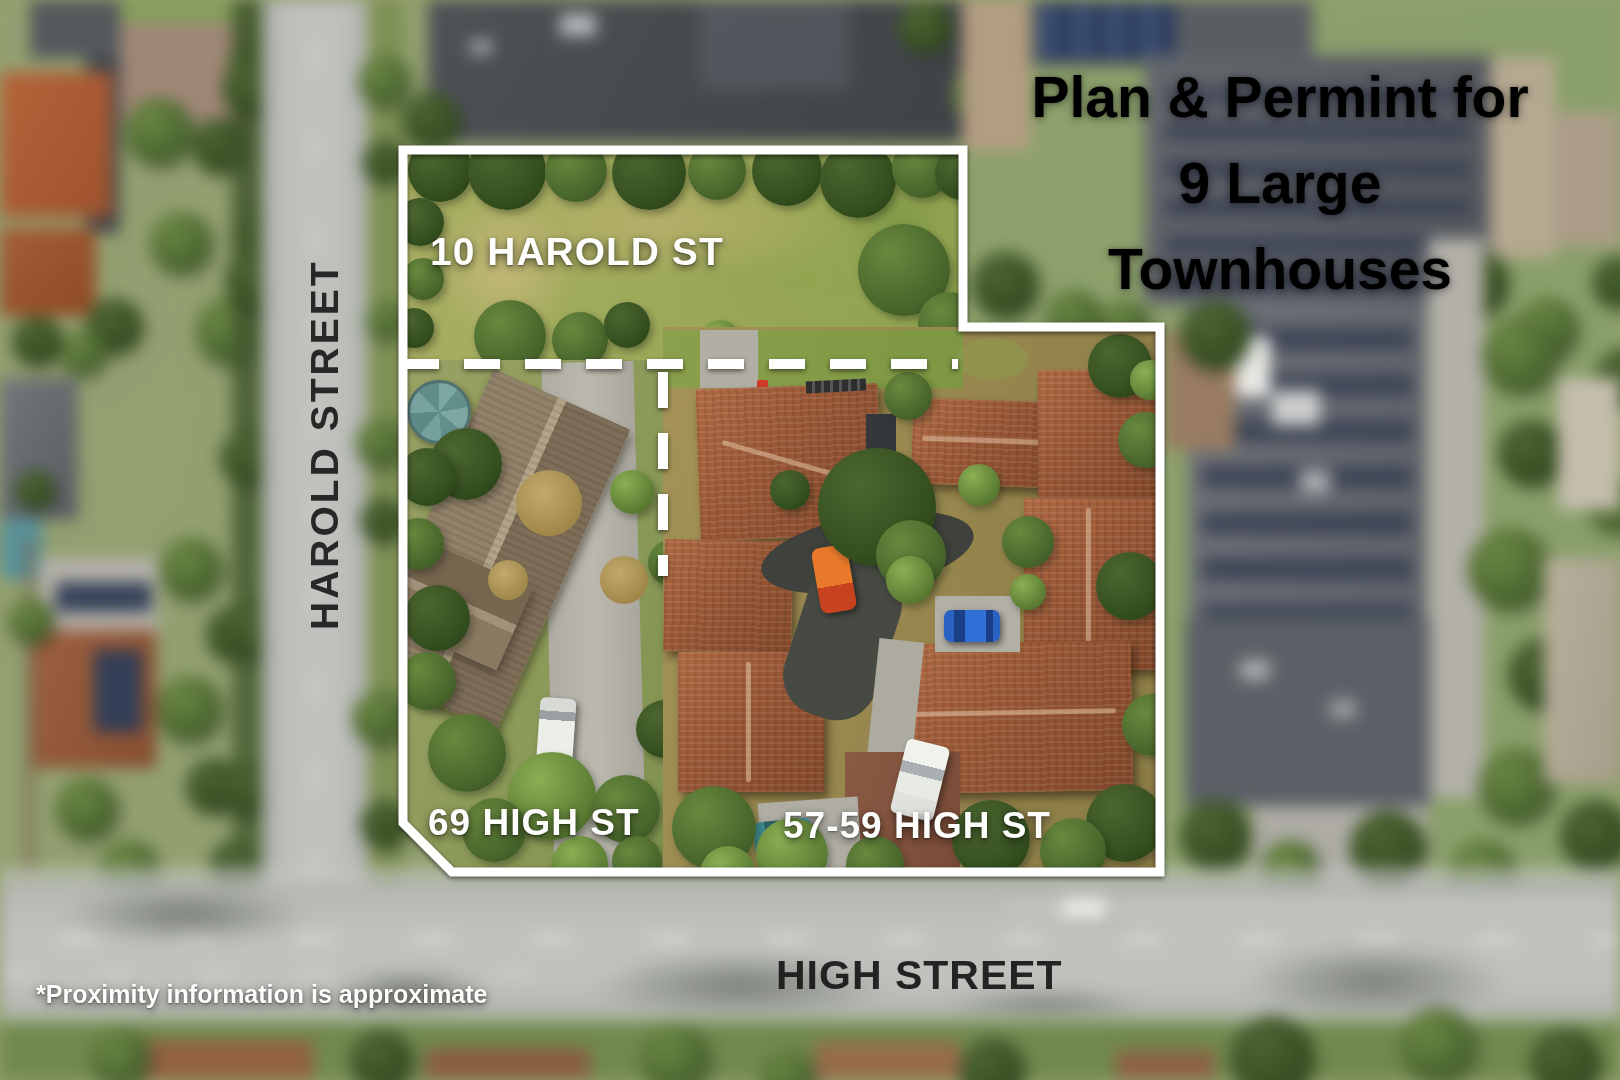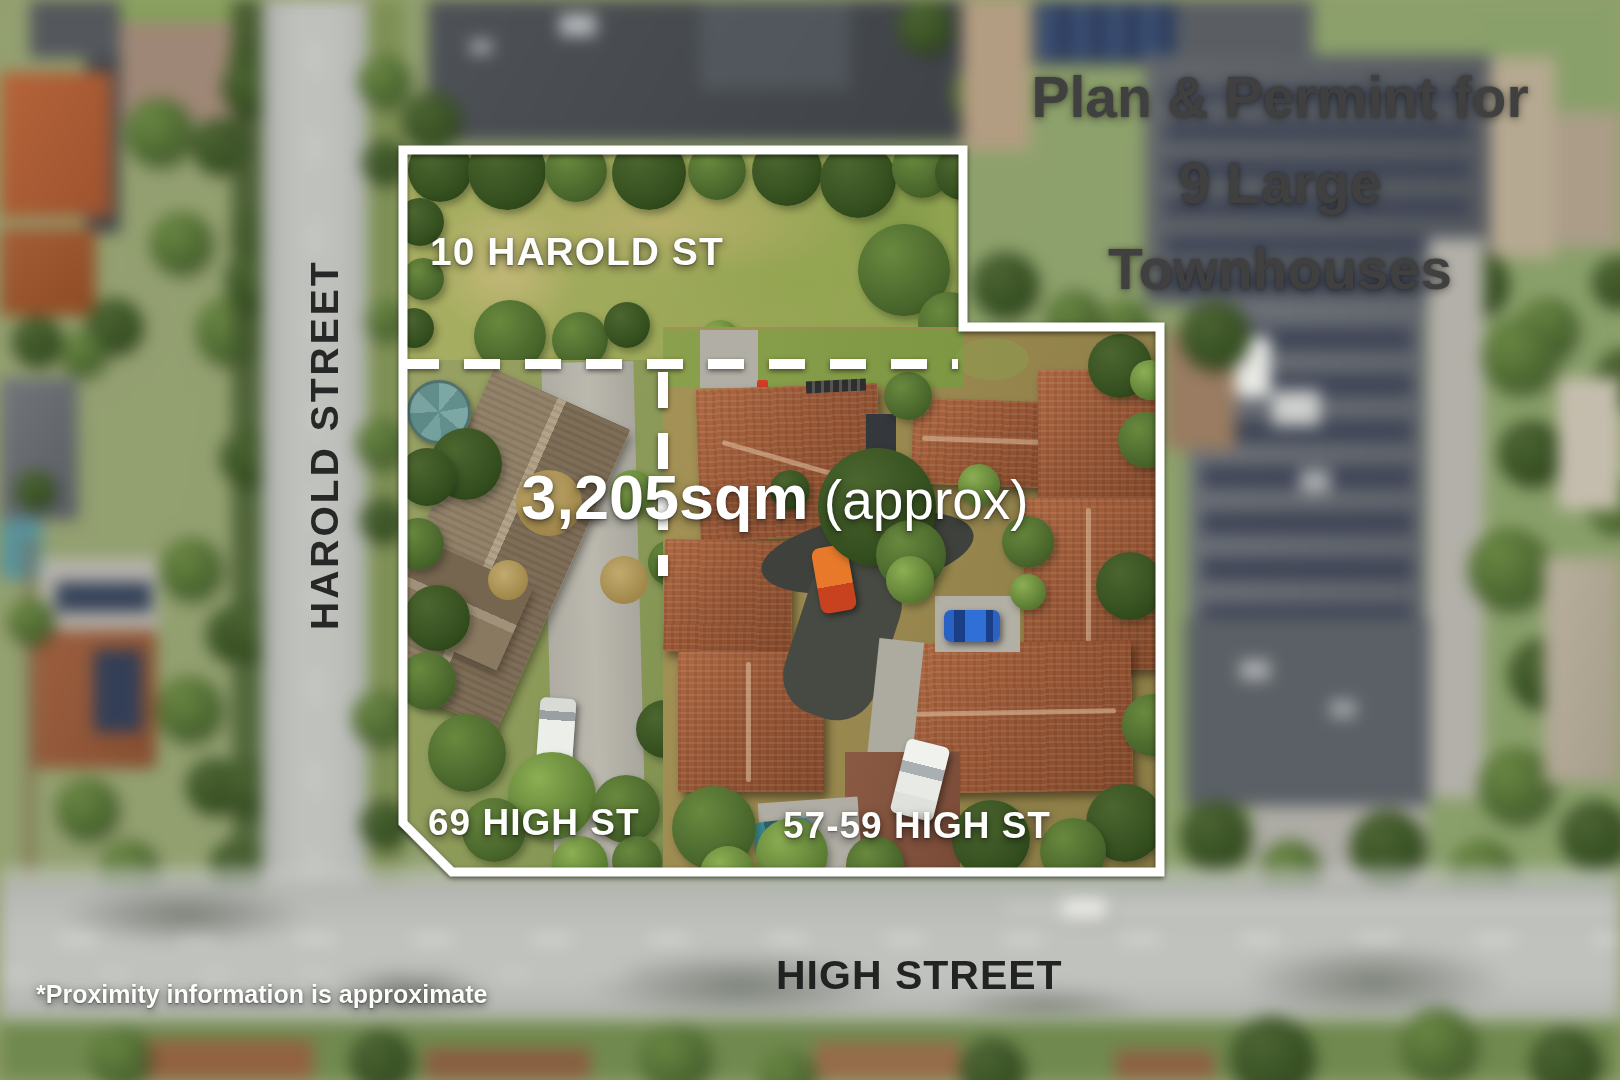--- a/index.html
+++ b/index.html
@@ -34,21 +34,21 @@
      radial-gradient(closest-side at 18% 55%,rgba(198,185,122,.95),rgba(198,185,122,0) 72%),
      radial-gradient(closest-side at 45% 35%,rgba(186,176,108,.85),rgba(186,176,108,0) 75%),
      radial-gradient(closest-side at 70% 62%,rgba(148,165,82,.9),rgba(148,165,82,0) 70%),
      radial-gradient(closest-side at 88% 40%,rgba(125,150,70,.9),rgba(125,150,70,0) 75%),
      linear-gradient(100deg,#a9af63,#9aa757 60%,#8da24e);}
   .boundary{position:absolute;inset:0;pointer-events:none;}
   
   .wtxt{position:absolute;color:#fdfdfb;
      text-shadow:0 3px 8px rgba(0,0,0,.55),0 1px 2px rgba(0,0,0,.4);white-space:nowrap;margin-top:6px;}
   .headline{position:absolute;left:990px;top:54px;width:580px;text-align:center;
-     color:#404040;font-size:57px;font-weight:600;line-height:86px;
+     color:#000000;font-size:57px;font-weight:600;line-height:86px;
      text-shadow:0 2px 10px rgba(0,0,0,.45),0 0 3px rgba(0,0,0,.25);}
   .landarea{position:absolute;left:445px;top:458px;width:660px;text-align:center;color:#fff;
      text-shadow:0 3px 9px rgba(0,0,0,.55),0 1px 2px rgba(0,0,0,.4);}
   .landarea .l1{font-size:55px;font-weight:500;line-height:62px;}
   .landarea .l2{font-size:55px;font-weight:500;line-height:66px;margin-top:6px;}
   .landarea .l2 .big{font-size:63px;font-weight:800;}
   .parcel{font-size:37px;font-weight:700;letter-spacing:1px;}
   .blktxt{position:absolute;color:#1b1b1b;font-weight:700;white-space:nowrap;}
 </style>
 </head>
@@ -324,23 +324,20 @@
 
   <div class="headline">
     <div>Plan &amp; Permint for</div>
     <div>9 Large</div>
     <div>Townhouses</div>
   </div>
 
   <div class="wtxt parcel" style="left:430px;top:224px;font-size:39px">10 HAROLD ST</div>
 
   <div class="landarea">
-    <div class="l2">
-      <span class="big">3,205sqm</span><span> (approx)</span>
-    </div>
   </div>
 
   <div class="wtxt parcel" style="left:428px;top:796px">69 HIGH ST</div>
   <div class="wtxt parcel" style="left:783px;top:799px">57-59 HIGH ST</div>
 
   <div class="blktxt" style="left:167px;top:446px;width:320px;height:48px;text-align:center;font-size:39px;letter-spacing:3px;transform:rotate(-90deg);opacity:.92">HAROLD STREET</div>
 
   <div class="blktxt" style="left:776px;top:952px;font-size:41px;letter-spacing:1px;opacity:.95">HIGH STREET</div>
 
   <div class="wtxt" style="left:36px;top:974px;font-size:25px;font-weight:600">*Proximity information is approximate</div>

